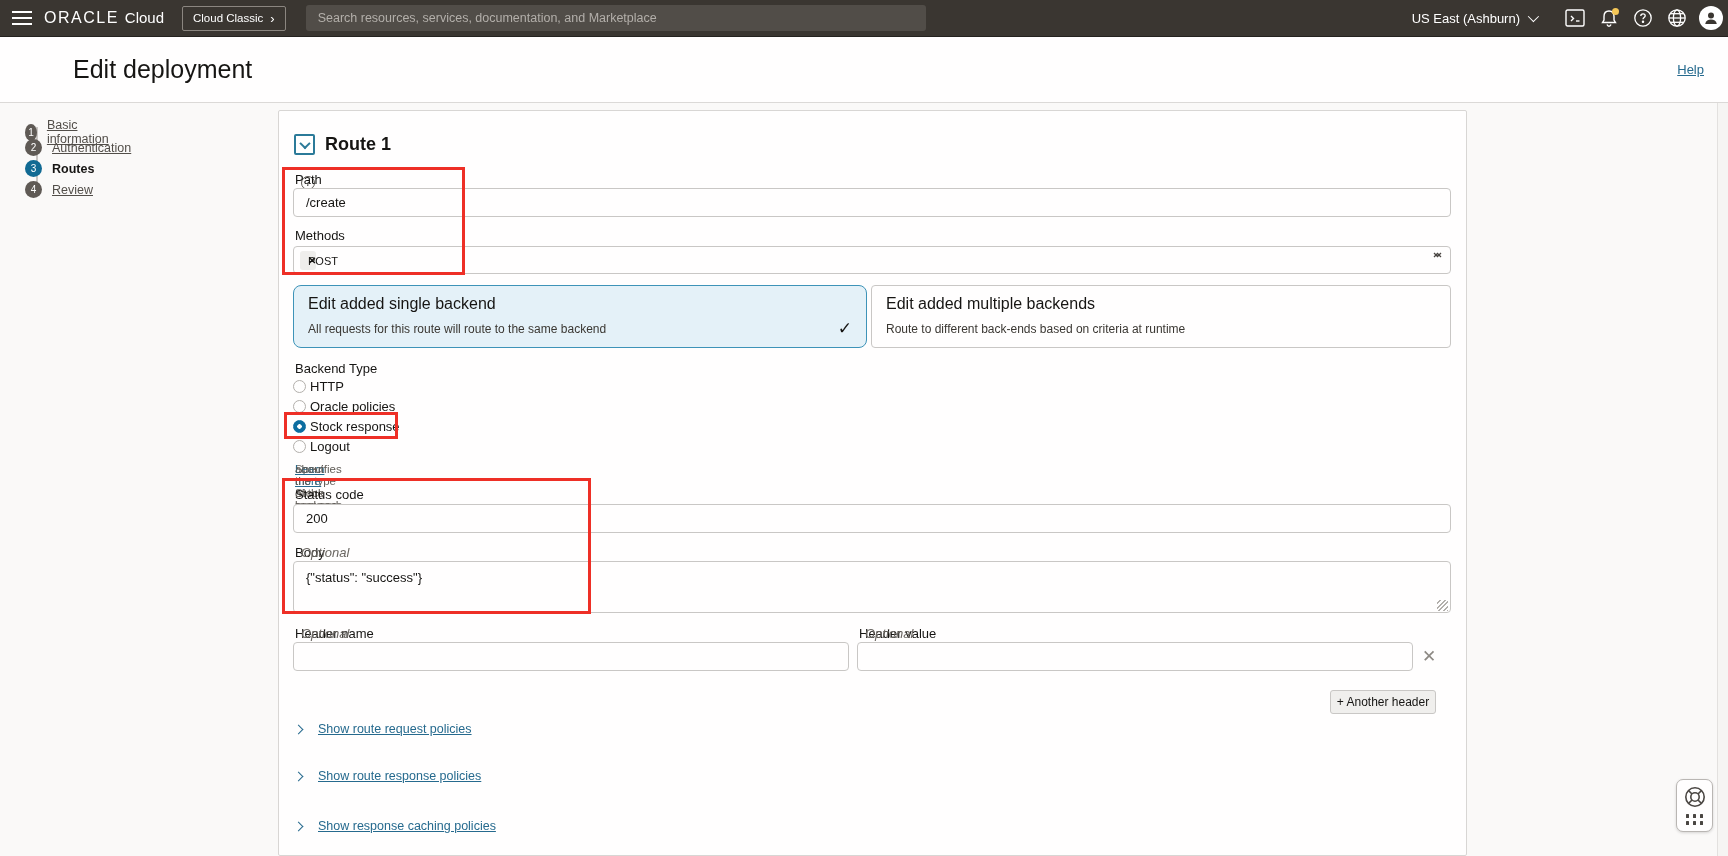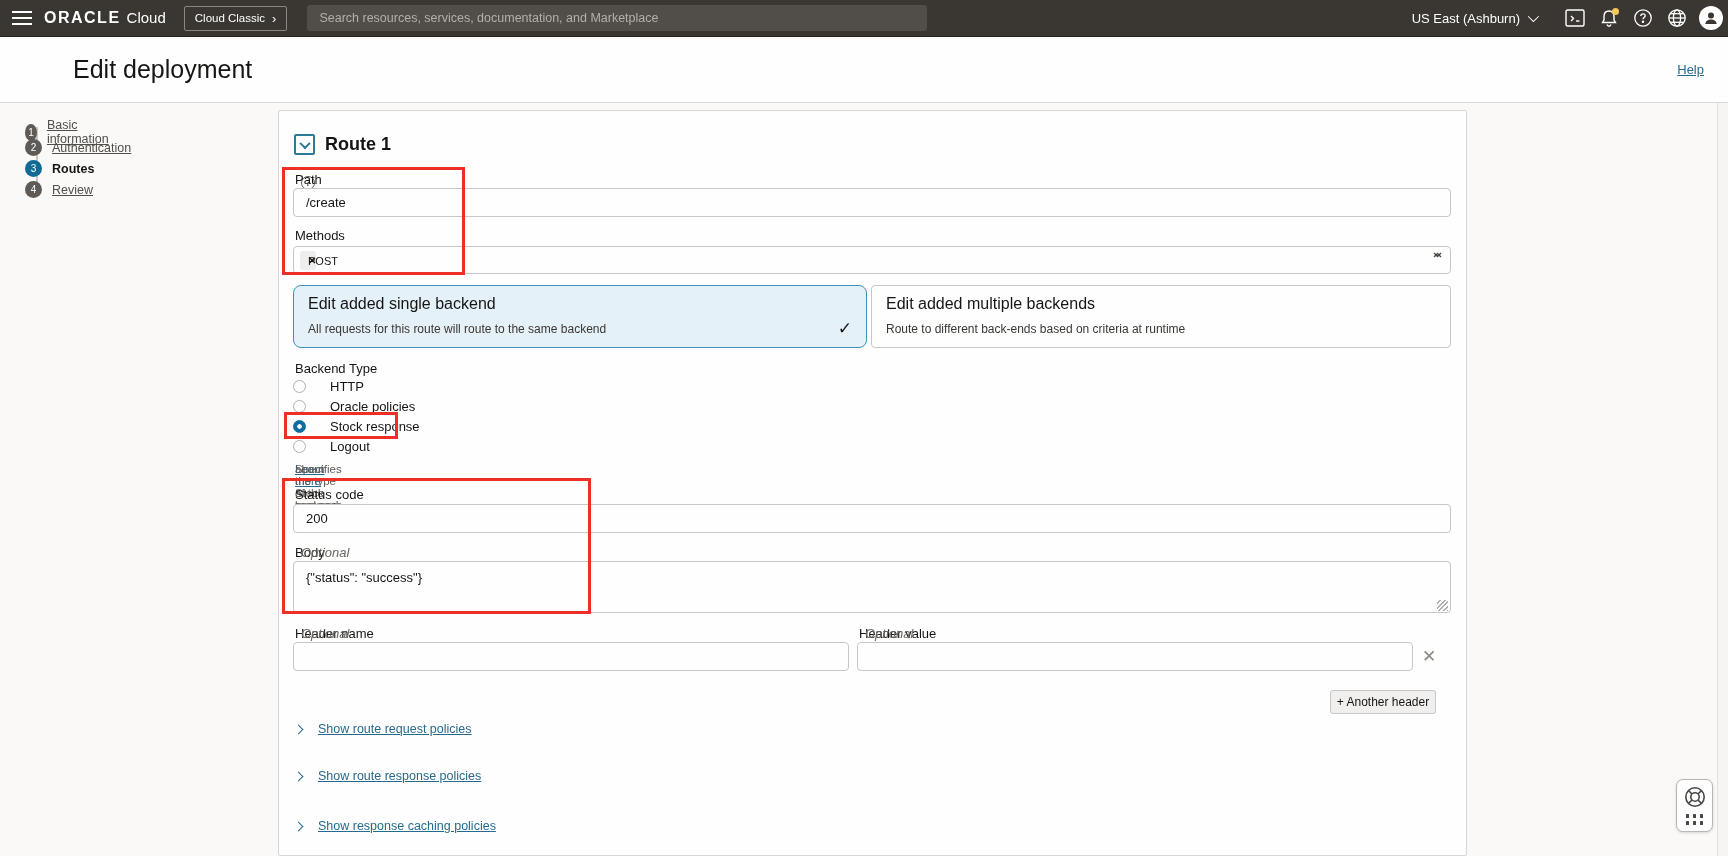--- a/index.html
+++ b/index.html
@@ -4,21 +4,21 @@
 <style>
   * { margin:0; padding:0; box-sizing:border-box; }
   html,body { width:1728px; height:856px; overflow:hidden; }
   body { font-family:"Liberation Sans", sans-serif; background:#faf9f8; position:relative; color:#161513; }
 
   
   .topbar { position:absolute; left:0; top:0; width:1728px; height:37px; background:#3a3631; display:flex; align-items:center; border-bottom:1px solid #24221f; z-index:30; }
   .hamburger { width:44px; height:37px; display:flex; flex-direction:column; justify-content:center; align-items:center; gap:4px; cursor:pointer; }
   .hamburger span { display:block; width:20px; height:2px; background:#ffffff; }
   .brand { display:flex; align-items:baseline; gap:6px; margin-right:18px; }
-  .brand .oracle { color:#fff; font-weight:bold; font-size:16px; letter-spacing:1.5px; }
+  .brand .oracle { color:#fff; font-weight:normal; font-size:16px; letter-spacing:1.5px; }
   .brand .cloud { color:#fff; font-weight:300; font-size:15px; }
   .classic-btn { border:1px solid #8b8680; border-radius:2px; color:#fff; font-size:11.5px; height:25px; padding:0 10px; display:flex; align-items:center; gap:7px; background:transparent; cursor:pointer; }
   .classic-btn .chev { font-size:13px; line-height:1; }
   .search-wrap { margin-left:20px; }
   .search-input { width:620px; height:26px; background:#514d48; border:none; border-radius:3px; color:#e8e6e3; font-size:12.5px; padding:0 12px; outline:none; }
   .search-input::placeholder { color:#b3afaa; }
   .topbar-right { margin-left:auto; display:flex; align-items:center; gap:0; }
   .region { color:#fff; font-size:13px; display:flex; align-items:center; gap:8px; margin-right:22px; cursor:pointer; }
   .chev-down { width:8px; height:8px; border-right:1.5px solid #fff; border-bottom:1.5px solid #fff; transform:rotate(45deg) translateY(-2px); }
   .tb-icon { width:34px; height:37px; display:flex; align-items:center; justify-content:center; cursor:pointer; position:relative; }
@@ -57,21 +57,21 @@
   .chip { position:absolute; left:6px; top:4px; height:19px; background:#efeeec; border-radius:3px; display:flex; align-items:center; gap:7px; padding:0 8px; font-size:11px; color:#161513; }
   .chip .chip-x { font-size:10px; font-weight:bold; cursor:pointer; }
   .stepper { position:absolute; right:8px; top:5px; width:10px; height:18px; display:flex; flex-direction:column; align-items:center; justify-content:space-between; color:#4a4642; }
 
   .bk-card { top:174px; height:63px; border:1px solid #c9c7c5; border-radius:4px; background:#fffefe; cursor:pointer; }
   .bk-card.selected { background:#e4f1f8; border:1px solid #3d93b8; }
   .bk-title { left:14px; top:9px; font-size:16px; color:#161513; }
   .bk-sub { left:14px; top:36px; font-size:12px; color:#3a3732; }
   .bk-check { right:14px; top:32px; font-size:17px; color:#161513; }
 
-  .radio-row { left:14px; display:flex; align-items:center; gap:24px; cursor:pointer; }
+  .radio-row { left:14px; display:flex; align-items:center; gap:4px; cursor:pointer; }
   .radio { position:static; width:13px; height:13px; border:1px solid #b3b0ac; border-radius:50%; background:#fffefe; }
   .radio.checked { border:1px solid #0d6da0; background:radial-gradient(circle, #ffffff 0 2px, #0d6da0 2.5px 100%); }
   .radio-label { position:static; font-size:13px; color:#161513; }
 
   .helper { left:16px; top:352px; font-size:11.5px; color:#5f5b56; }
   .helper a { color:#266a8e; text-decoration:underline; cursor:pointer; }
 
   .body-area { left:14px; top:450px; width:1158px; height:52px; border:1px solid #c9c7c5; border-radius:4px; font-family:"Liberation Sans", sans-serif; font-size:13px; color:#161513; padding:8px 12px; resize:none; outline:none; background:#fffefe; }
   .resize-grip { left:1158px; top:489px; width:11px; height:11px; background:repeating-linear-gradient(135deg, transparent 0 2px, #b2afab 2px 3.2px); }
 

